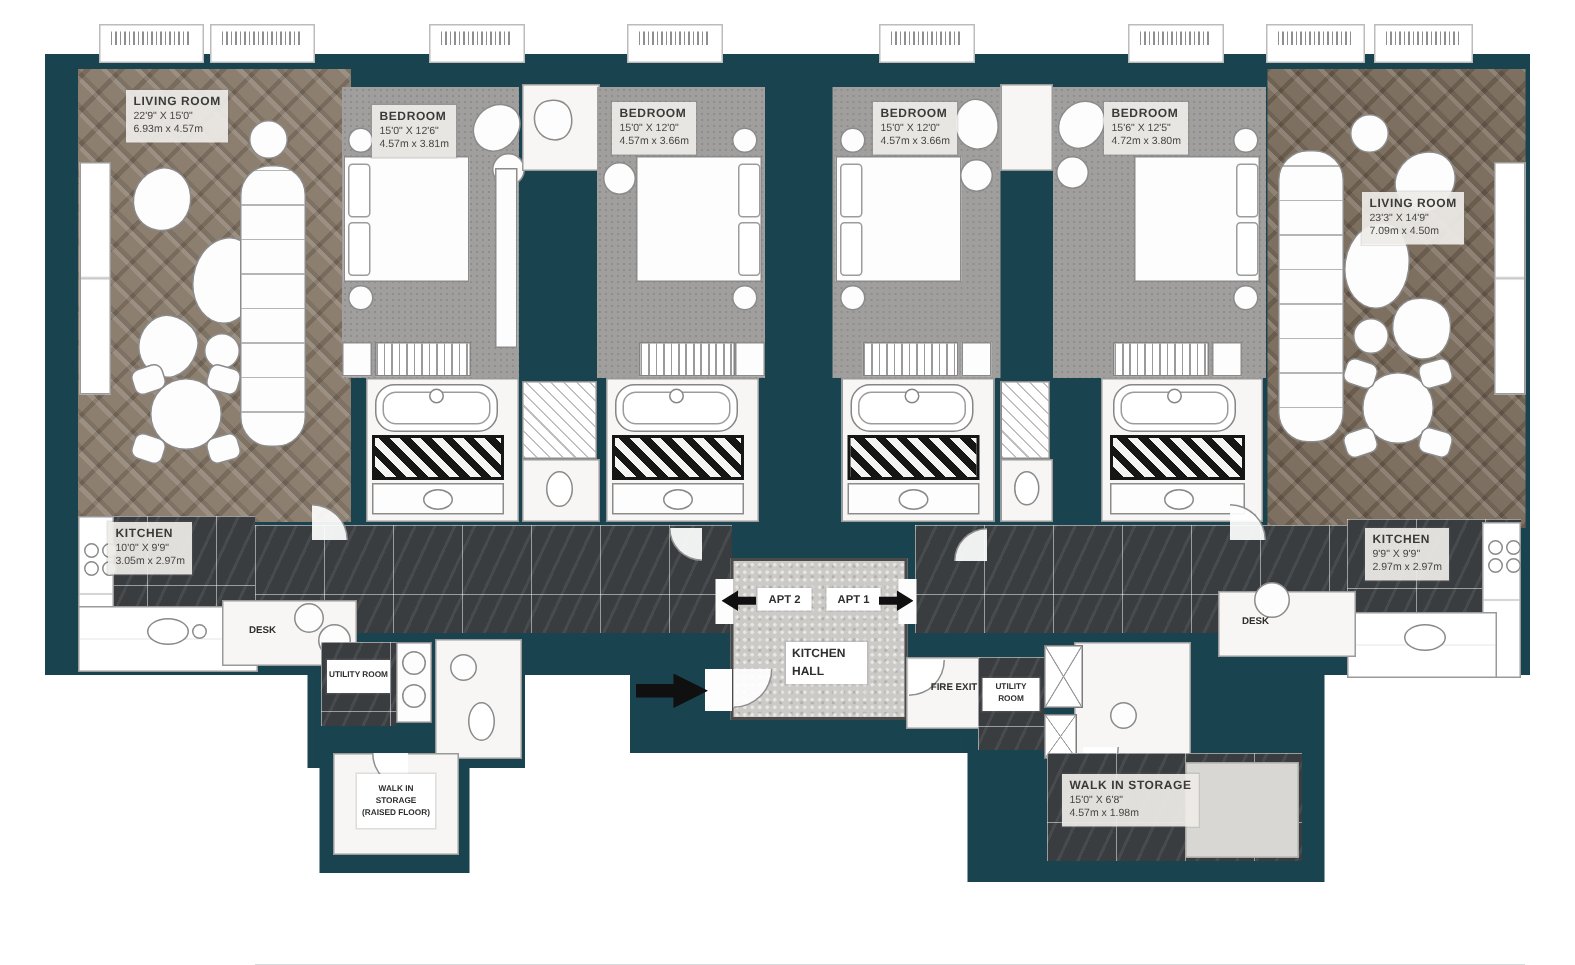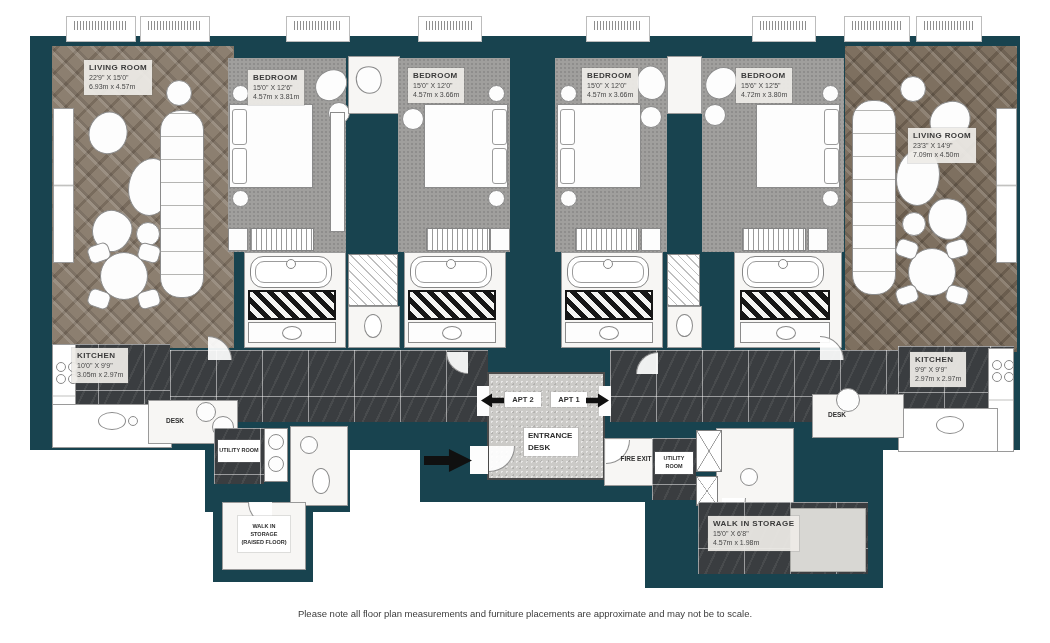--- a/index.html
+++ b/index.html
@@ -286,21 +286,21 @@
   <div class="f" style="left:477px;top:386px;width:12px;height:30px;border:0"></div>
   <div class="f" style="left:599px;top:386px;width:12px;height:30px;border:0"></div>
   <div class="wlabel center" style="left:505px;top:392px;width:36px;height:15px;font-size:7.5px">
       <span>APT 2</span>
     </div>
   <div class="wlabel center" style="left:551px;top:392px;width:36px;height:15px;font-size:7.5px">
       <span>APT 1</span>
     </div>
   <div class="arrow-l" style="left:481px;top:393px;width:23px;height:15px"></div>
   <div class="arrow-r" style="left:586px;top:393px;width:23px;height:15px"></div>
-  <div class="wlabel" style="left:524px;top:428px;width:54px;height:28px;font-size:8px;line-height:1.5;padding:2px 4px;box-sizing:border-box"><span>ENTRANCE DESK</span></div>
+  <div class="wlabel" style="left:524px;top:428px;width:54px;height:28px;font-size:8px;line-height:1.5;padding:2px 4px;box-sizing:border-box"><span>KITCHEN HALL</span></div>
   <div class="f" style="left:470px;top:446px;width:18px;height:28px;border:0"></div>
   <div class="arc" style="left:489px;top:446px;width:26px;height:26px;transform:rotate(-90deg)"></div>
   <div class="arrow-r" style="left:424px;top:448px;width:48px;height:25px"></div>
 
   <div class="whiteroom" style="left:604px;top:438px;width:60px;height:46px"></div>
   <div class="arc" style="left:606px;top:440px;width:24px;height:24px;transform:rotate(-90deg)"></div>
   <div class="wlabel center" style="left:612px;top:452px;width:48px;height:12px;font-size:6.5px;background:transparent;box-shadow:none">
       <span>FIRE EXIT</span>
     </div>
 
@@ -333,14 +333,13 @@
   <div class="arc" style="left:722px;top:498px;width:24px;height:24px;transform:rotate(-90deg)"></div>
 
   <div class="marble" style="left:698px;top:502px;width:170px;height:72px"></div>
   <div class="platform" style="left:790px;top:508px;width:74px;height:62px"></div>
   <div class="rlabel" style="left:708px;top:516px">
     <div class="rname">WALK IN STORAGE</div>
     <div class="rdim">15'0" X 6'8"</div>
     <div class="rdim">4.57m x 1.98m</div>
   </div>
 
-  <div class="footer">Please note all floor plan measurements and furniture placements are approximate and may not be to scale.</div>
 </div>
 
 </body></html>

